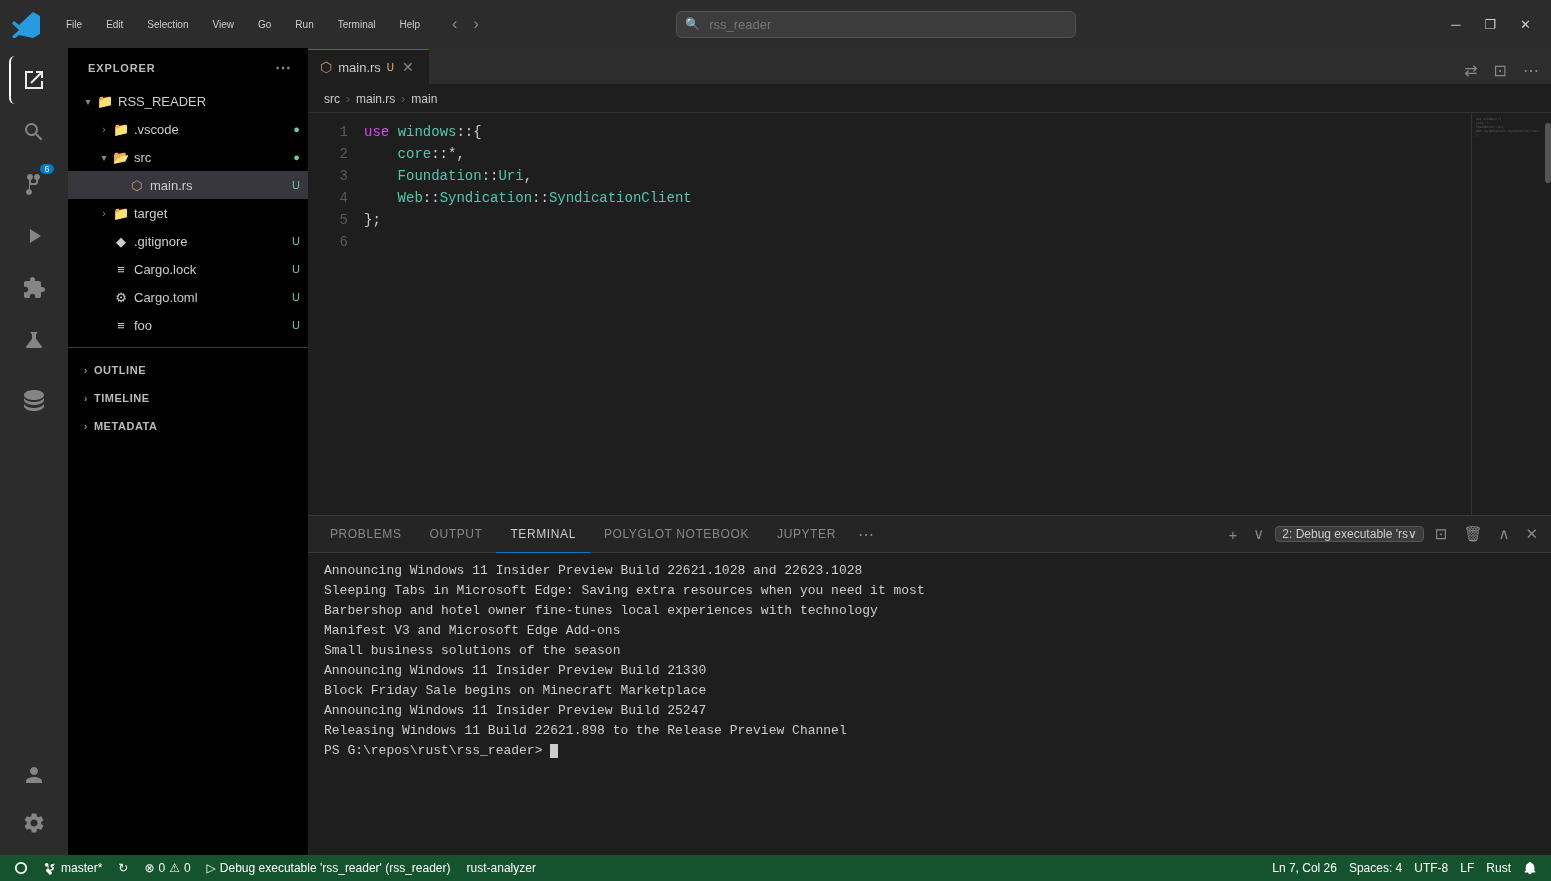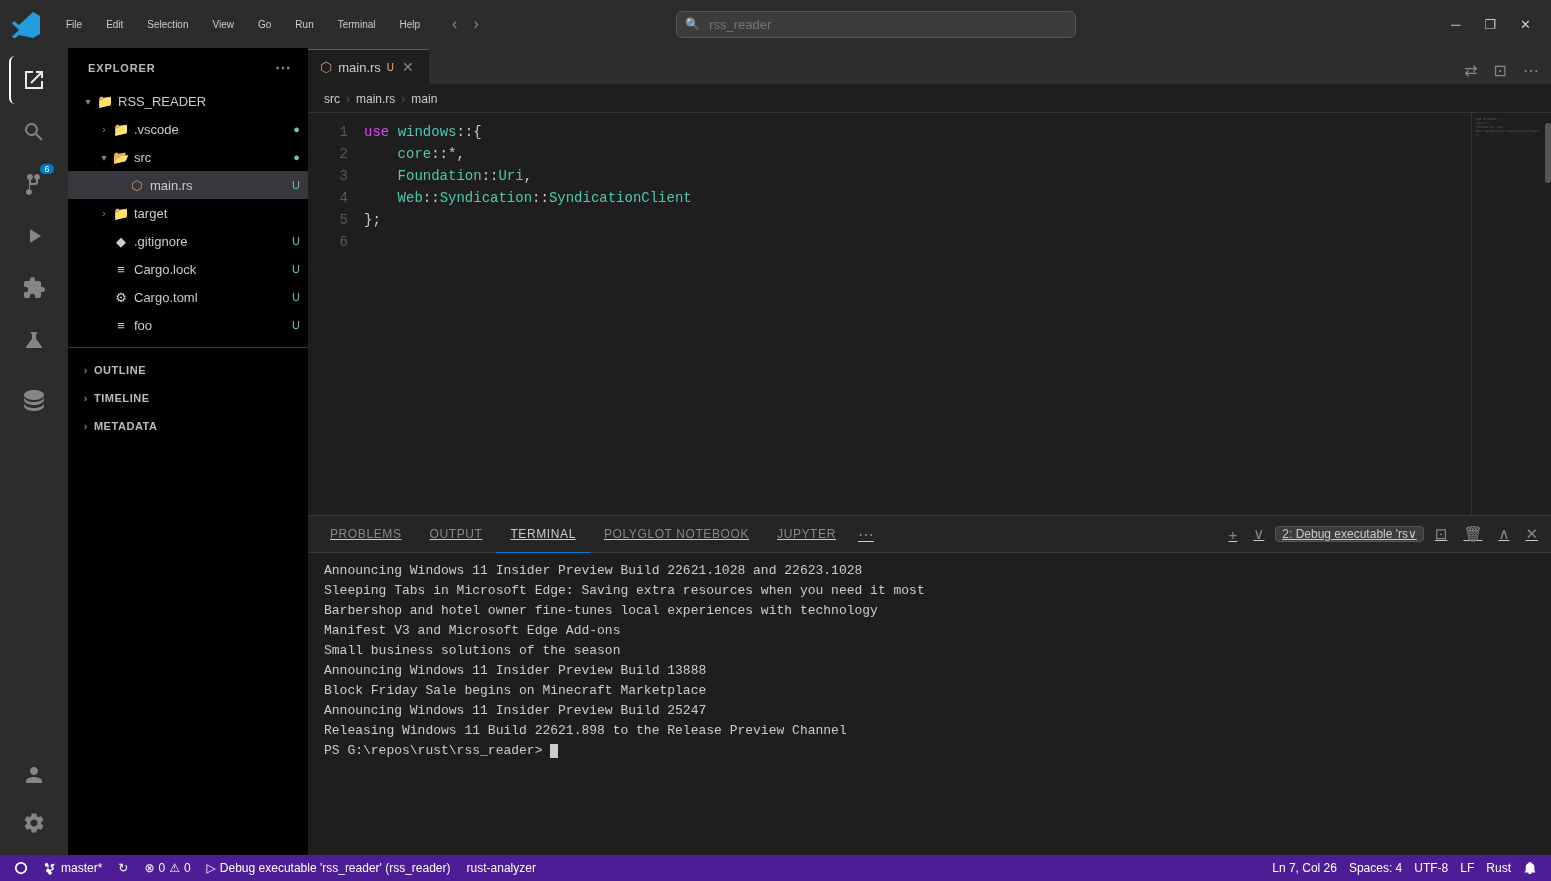--- a/index.html
+++ b/index.html
@@ -392,21 +392,20 @@
     }
     .panel-tabs {
       height: 37px;
       background: #252526;
       display: flex;
       align-items: center;
       padding: 0 8px;
       gap: 0;
       flex-shrink: 0;
       border-bottom: 1px solid #3a3a3a;
-      text-decoration: underline;
     }
     .panel-tab {
       padding: 0 14px;
       height: 37px;
       display: flex;
       align-items: center;
       font-size: 12px;
       color: #888;
       cursor: pointer;
       border-bottom: 1px solid transparent;
@@ -467,21 +466,21 @@
       height: 14px;
       background: #cccccc;
       vertical-align: middle;
       animation: blink 1s step-end infinite;
     }
     @keyframes blink { 50% { opacity: 0; } }
 
     
     .status-bar {
       height: 26px;
-      background: #4c1d95;
+      background: #14532d;
       display: flex;
       align-items: center;
       padding: 0 8px;
       font-size: 12px;
       color: #fff;
       flex-shrink: 0;
       gap: 4px;
     }
     .status-item {
       display: flex;
@@ -750,21 +749,21 @@
             <button class="panel-toolbar-btn">∧</button>
             <button class="panel-toolbar-btn">✕</button>
           </div>
         </div>
         <div class="panel-content" id="terminal-output">
             <div class="terminal-line">Announcing Windows 11 Insider Preview Build 22621.1028 and 22623.1028</div>
             <div class="terminal-line">Sleeping Tabs in Microsoft Edge: Saving extra resources when you need it most</div>
             <div class="terminal-line">Barbershop and hotel owner fine-tunes local experiences with technology</div>
             <div class="terminal-line">Manifest V3 and Microsoft Edge Add-ons</div>
             <div class="terminal-line">Small business solutions of the season</div>
-            <div class="terminal-line">Announcing Windows 11 Insider Preview Build 13888</div>
+            <div class="terminal-line">Announcing Windows 11 Insider Preview Build 21330</div>
             <div class="terminal-line">Block Friday Sale begins on Minecraft Marketplace</div>
             <div class="terminal-line">Announcing Windows 11 Insider Preview Build 25247</div>
             <div class="terminal-line">Releasing Windows 11 Build 22621.898 to the Release Preview Channel</div>
             <div class="terminal-line">PS G:\repos\rust\rss_reader&gt; <span class="terminal-cursor"></span></div>
           </div>
       </div>
     </div>
   </div>
 </div>
 

